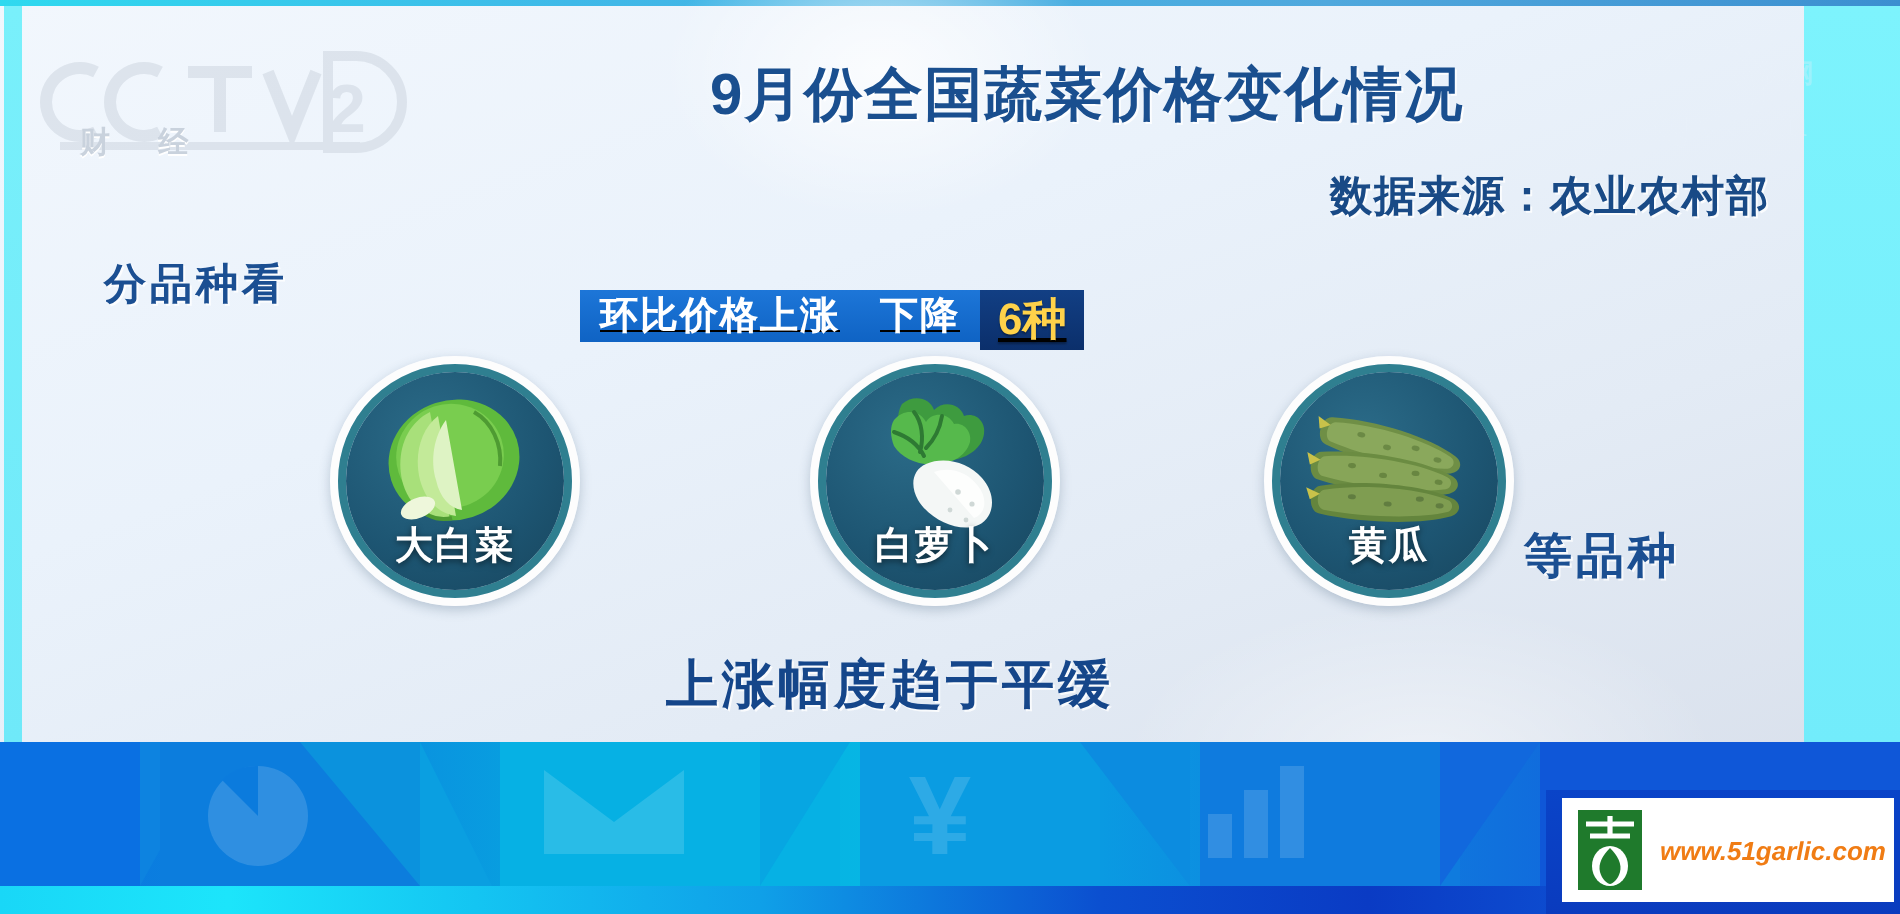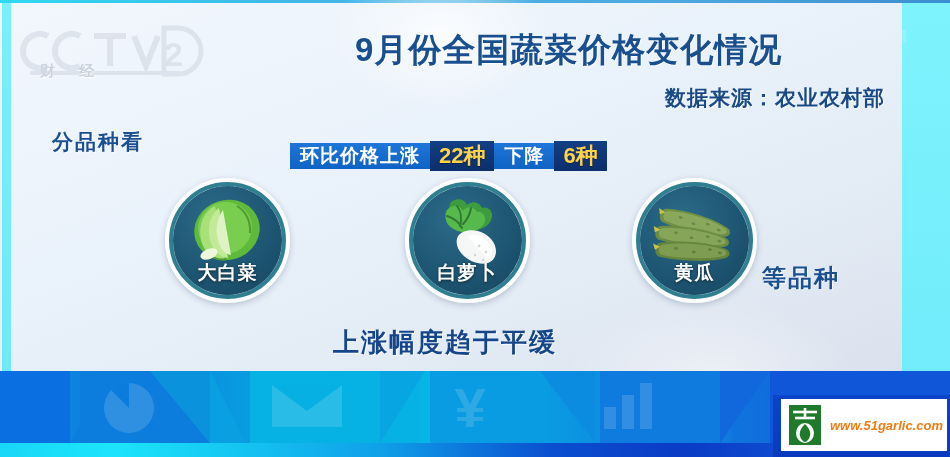--- a/index.html
+++ b/index.html
@@ -28,21 +28,21 @@
 
   
   .cctv-logo{position:absolute;left:14px;top:22px;width:190px;height:62px;opacity:.55;}
   .cctv-logo svg{display:block;}
   .cctv-sub{position:absolute;left:40px;top:62px;width:120px;text-align:left;
     font-size:15px;letter-spacing:10px;color:#c9d2dd;font-weight:700;
     text-shadow:0 1px 0 #fff;}
 
   
   .title{position:absolute;left:355px;top:28px;width:530px;
-    font-size:33px;font-weight:700;color:#1a4f8f;letter-spacing:1px;
+    font-size:29px;font-weight:700;color:#1a4f8f;letter-spacing:1px;
     text-shadow:1px 1px 0 rgba(255,255,255,.85);white-space:nowrap;}
   .subtitle{position:absolute;left:355px;top:84px;width:530px;text-align:right;
     font-size:21px;font-weight:700;color:#194a86;letter-spacing:1px;
     text-shadow:1px 1px 0 rgba(255,255,255,.8);}
 
   
   .wm-cctv{position:absolute;left:818px;top:14px;width:120px;height:72px;
     opacity:.30;pointer-events:none;}
   .wm-cctv .ring{position:absolute;left:4px;top:2px;width:50px;height:50px;
     border:5px solid #eaf2fa;border-radius:50%;border-bottom-color:transparent;
@@ -50,21 +50,21 @@
   .wm-cctv .wm-t1{position:absolute;left:48px;top:14px;font-size:13px;color:#e9f1fa;
     font-weight:700;letter-spacing:1px;white-space:nowrap;}
   .wm-cctv .wm-t2{position:absolute;left:4px;top:34px;font-size:24px;color:#e8f0fa;
     font-weight:700;letter-spacing:-1px;font-family:"Liberation Serif",serif;text-align:center;}
 
   
   .side-label{position:absolute;left:52px;top:128px;font-size:21px;font-weight:700;
     color:#1b4f92;letter-spacing:2px;text-shadow:1px 1px 0 rgba(255,255,255,.8);}
 
   
-  .badge-bar{position:absolute;left:290px;top:141px;height:30px;display:flex;align-items:center;}
+  .badge-bar{position:absolute;left:290px;top:141px;height:30px;display:flex;align-items:flex-end;text-decoration:underline;}
   .badge-blue{background:linear-gradient(180deg,#1d76d8 0%,#0f63c4 100%);
     color:#ffffff;font-size:19px;font-weight:700;letter-spacing:1px;
     display:flex;align-items:center;padding:0 10px;}
   .badge-dark{background:linear-gradient(180deg,#123f84 0%,#0b2f6b 100%);
     color:#ffd24a;font-size:22px;font-weight:700;letter-spacing:0px;
     display:flex;align-items:center;padding:0 9px;margin-top:-4px;margin-bottom:-4px;
     text-shadow:0 1px 1px rgba(0,0,0,.35);}
 
   
   .veg-row{position:absolute;left:0;top:178px;width:820px;height:130px;}
@@ -150,21 +150,20 @@
     <div class="wm-t2">cctv.com</div>
   </div>
 
   <div class="title">9月份全国蔬菜价格变化情况</div>
   <div class="subtitle">数据来源：农业农村部</div>
 
   <div class="side-label">分品种看</div>
 
   <div class="badge-bar">
     <div class="badge-blue">环比价格上涨</div>
-    <div class="badge-dark">22种</div>
     <div class="badge-blue">下降</div>
     <div class="badge-dark">6种</div>
   </div>
 
   <div class="veg-row">
 
     <div class="veg" id="veg0">
       <div class="ring-outer"></div>
       <div class="ring-mid"></div>
       <div class="disc">

